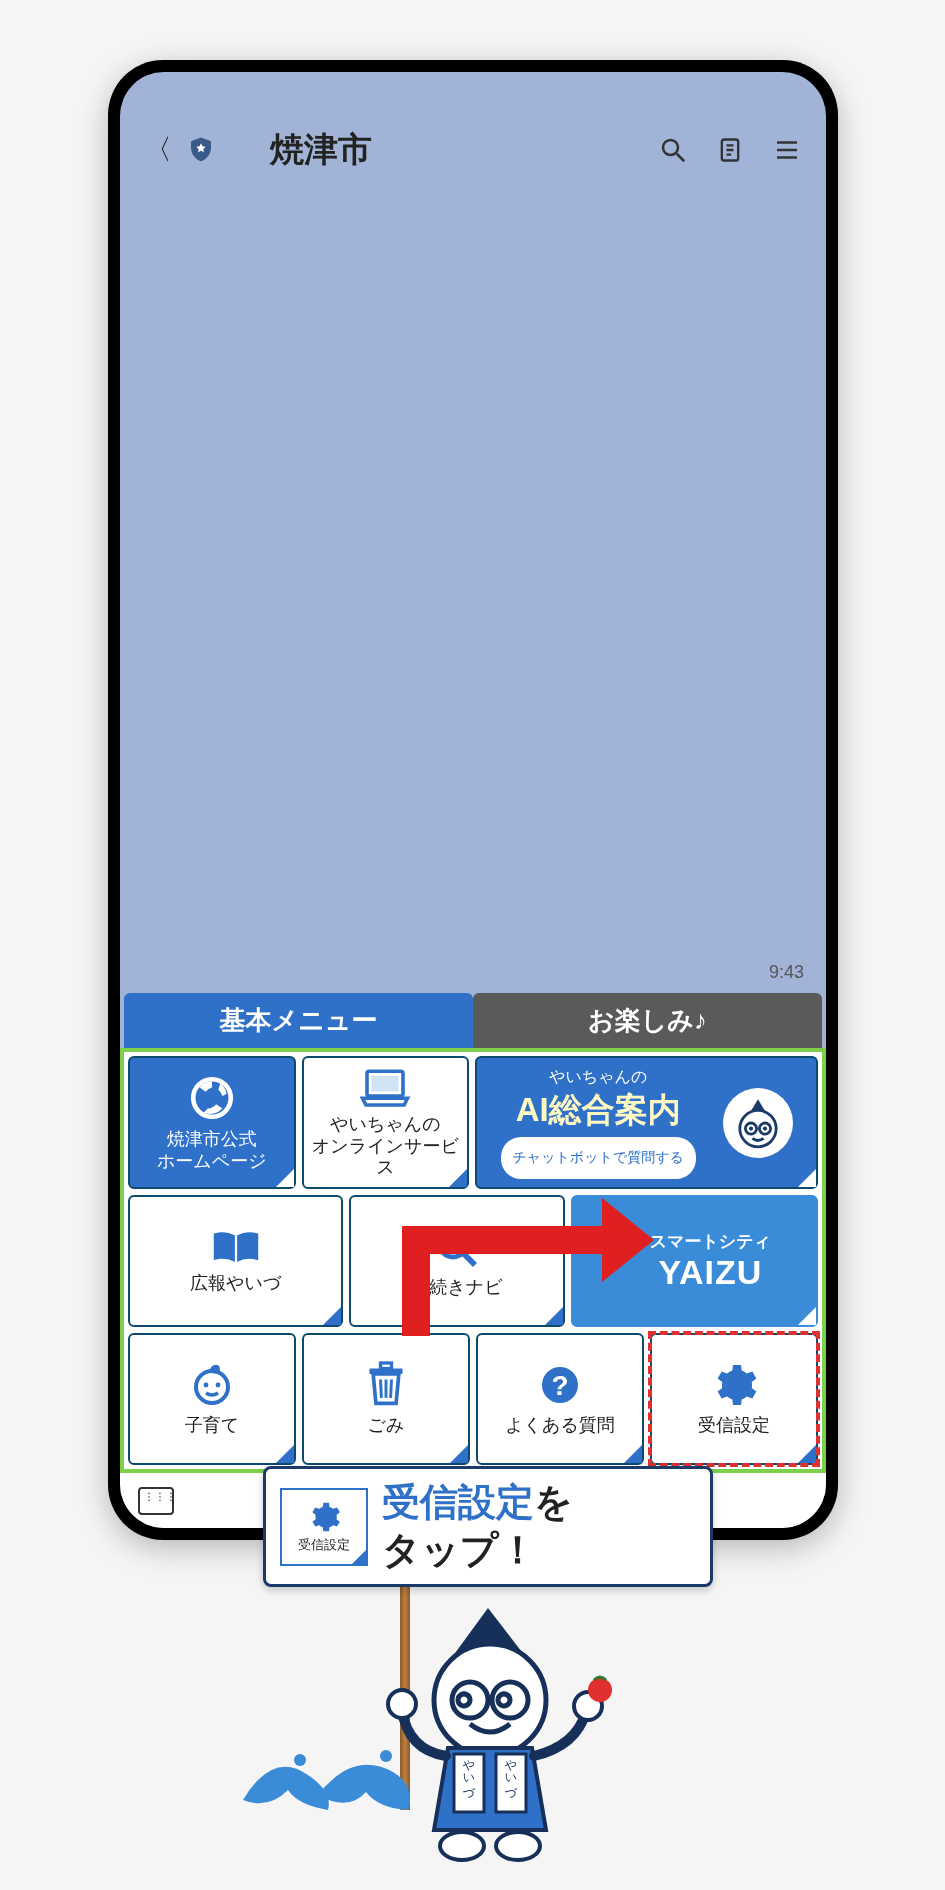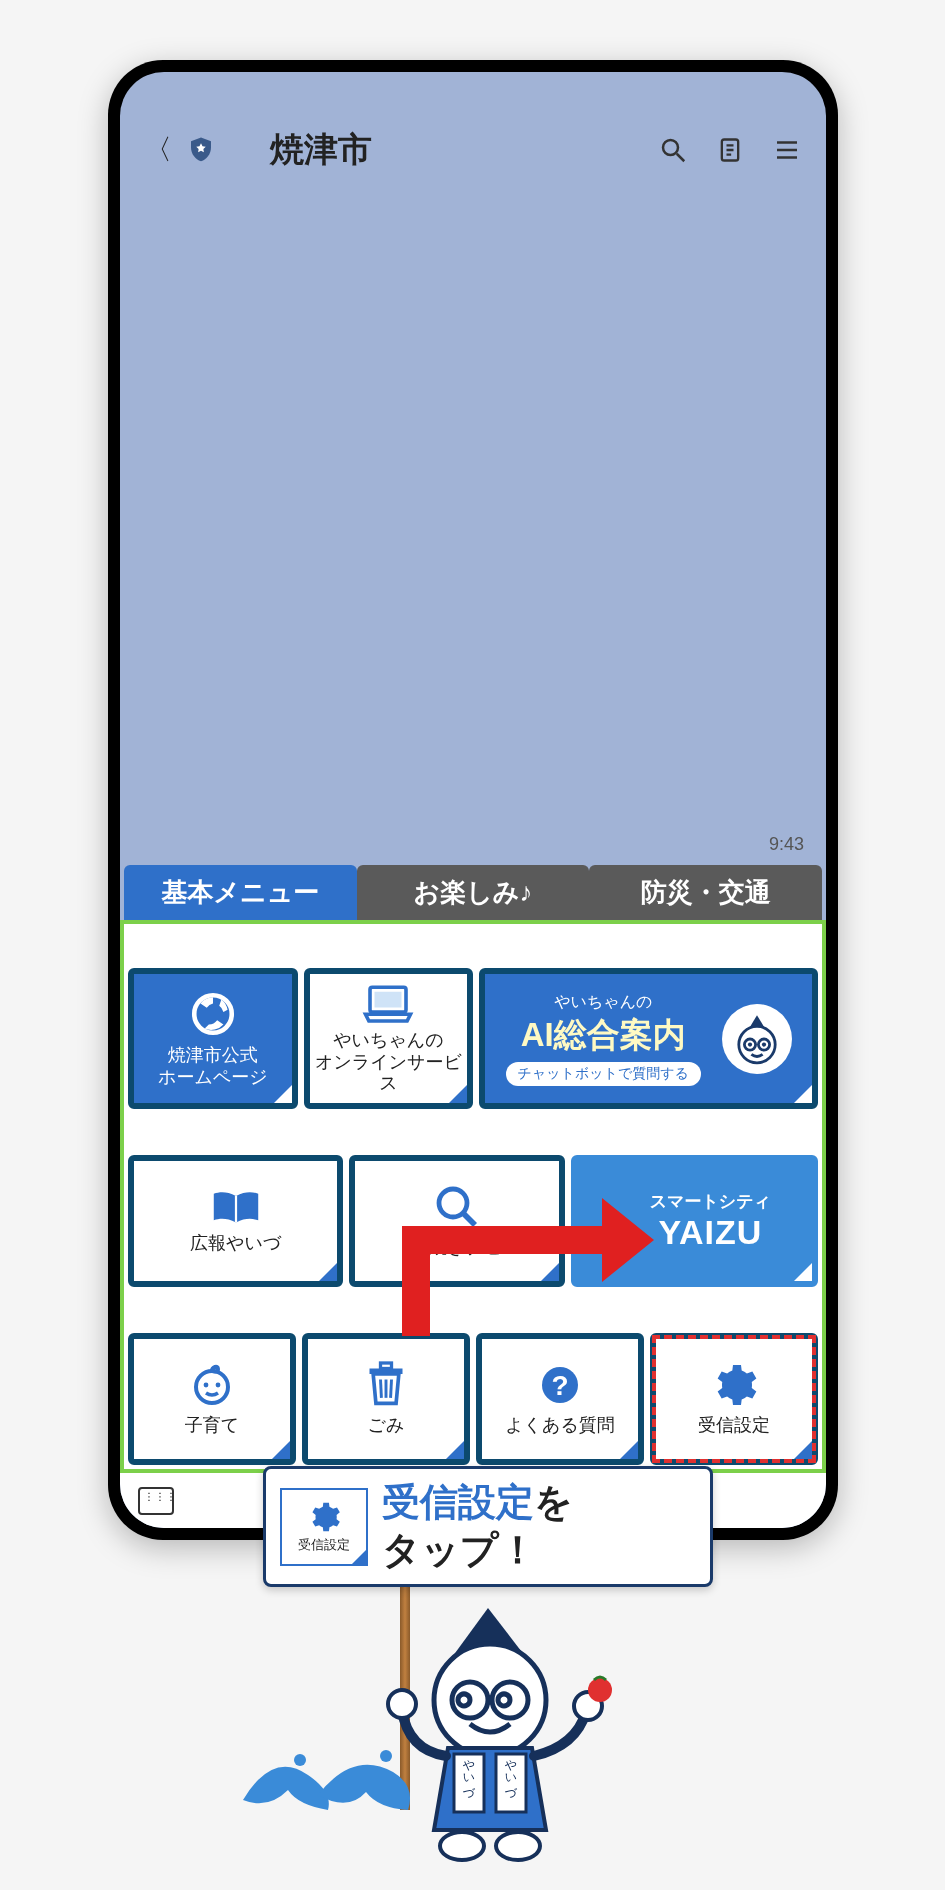--- a/index.html
+++ b/index.html
@@ -69,47 +69,46 @@
 .menu-grid {
   background: #fff;
   border: 4px solid #7cd04a;
   padding: 4px;
 }
 .menu-row { display: flex; gap: 6px; margin-bottom: 6px; }
 .menu-row:last-child { margin-bottom: 0; }
 .tile {
   flex: 1;
   background: #fff;
-  border: 6px solid #0c4a6e;
+  border: 2px solid #0c4a6e;
   border-radius: 6px;
   position: relative;
   display: flex;
   flex-direction: column;
   align-items: center;
   justify-content: center;
   padding: 8px 4px;
   min-height: 132px;
-  margin-top: 40px;
 }
 .tile .corner {
   position: absolute; right:0; bottom:0;
   width:0; height:0;
   border-left: 18px solid transparent;
   border-bottom: 18px solid #2f70c9;
 }
 .tile .label { font-size: 18px; color: #222; text-align: center; line-height: 1.2; margin-top: 6px; }
 .tile.blue { background: #2f70c9; color:#fff; }
 .tile.blue .label { color:#fff; }
 .tile.double { flex: 2.05; }
 .tile svg { display:block; }
 .ai-tile { display:flex; flex-direction:row; align-items:center; justify-content:space-around; padding:8px 10px; }
 .ai-left { display:flex; flex-direction:column; align-items:center; }
 .ai-top { font-size:16px; color:#fff; }
 .ai-mid { font-size:33px; font-weight:700; color:#fef9c3; }
-.ai-chip { background:#fff; color:#2f70c9; border-radius:20px; padding:3px 12px; font-size:14px; margin-top:4px;text-align:right; }
+.ai-chip { background:#fff; color:#2f70c9; border-radius:20px; padding:12px 12px; font-size:14px; margin-top:4px;text-align:right; }
 .ai-mascot { width:70px; height:70px; background:#fff; border-radius:50%; display:flex; align-items:center; justify-content:center; font-size:40px; }
 .smartcity { background:#3a8bd8 !important; border-color:#3a8bd8 !important;padding-left:36px; }
 .sc-top { font-size:17px; color:#fff; font-weight:600; }
 .sc-big { font-size:34px; font-weight:800; color:#fff; letter-spacing:1px; }
 .highlight-box {
   position:absolute; top:-4px; left:-4px; right:-4px; bottom:-4px;
   border: 4px dashed #e03030; pointer-events:none;
 }
 .bottom-bar {
   background:#fff; display:flex; align-items:center; padding:10px 18px;
@@ -207,21 +206,20 @@
       </span>
     </div>
 
     <div class="chat-body">
       <span class="timestamp">9:43</span>
     </div>
 
     <div class="tabs">
       <div class="tab active">基本メニュー</div>
       <div class="tab">お楽しみ♪</div>
-      <div class="tab">防災・交通</div>
     </div>
 
     <div class="menu-grid">
 
       <div class="menu-row">
         <div class="tile blue">
           <svg width="50" height="50" viewBox="0 0 24 24">
               <circle cx="12" cy="12" r="9" fill="none" stroke="#fff" stroke-width="2.2"></circle>
               <path d="M12 4a8 8 0 0 0-6 3l3 2a5 5 0 0 1 3-2V4z" fill="#fff"></path>
               <path d="M19 10a8 8 0 0 0-3-5l-1 3a5 5 0 0 1 2 3l2-1z" fill="#fff"></path>

